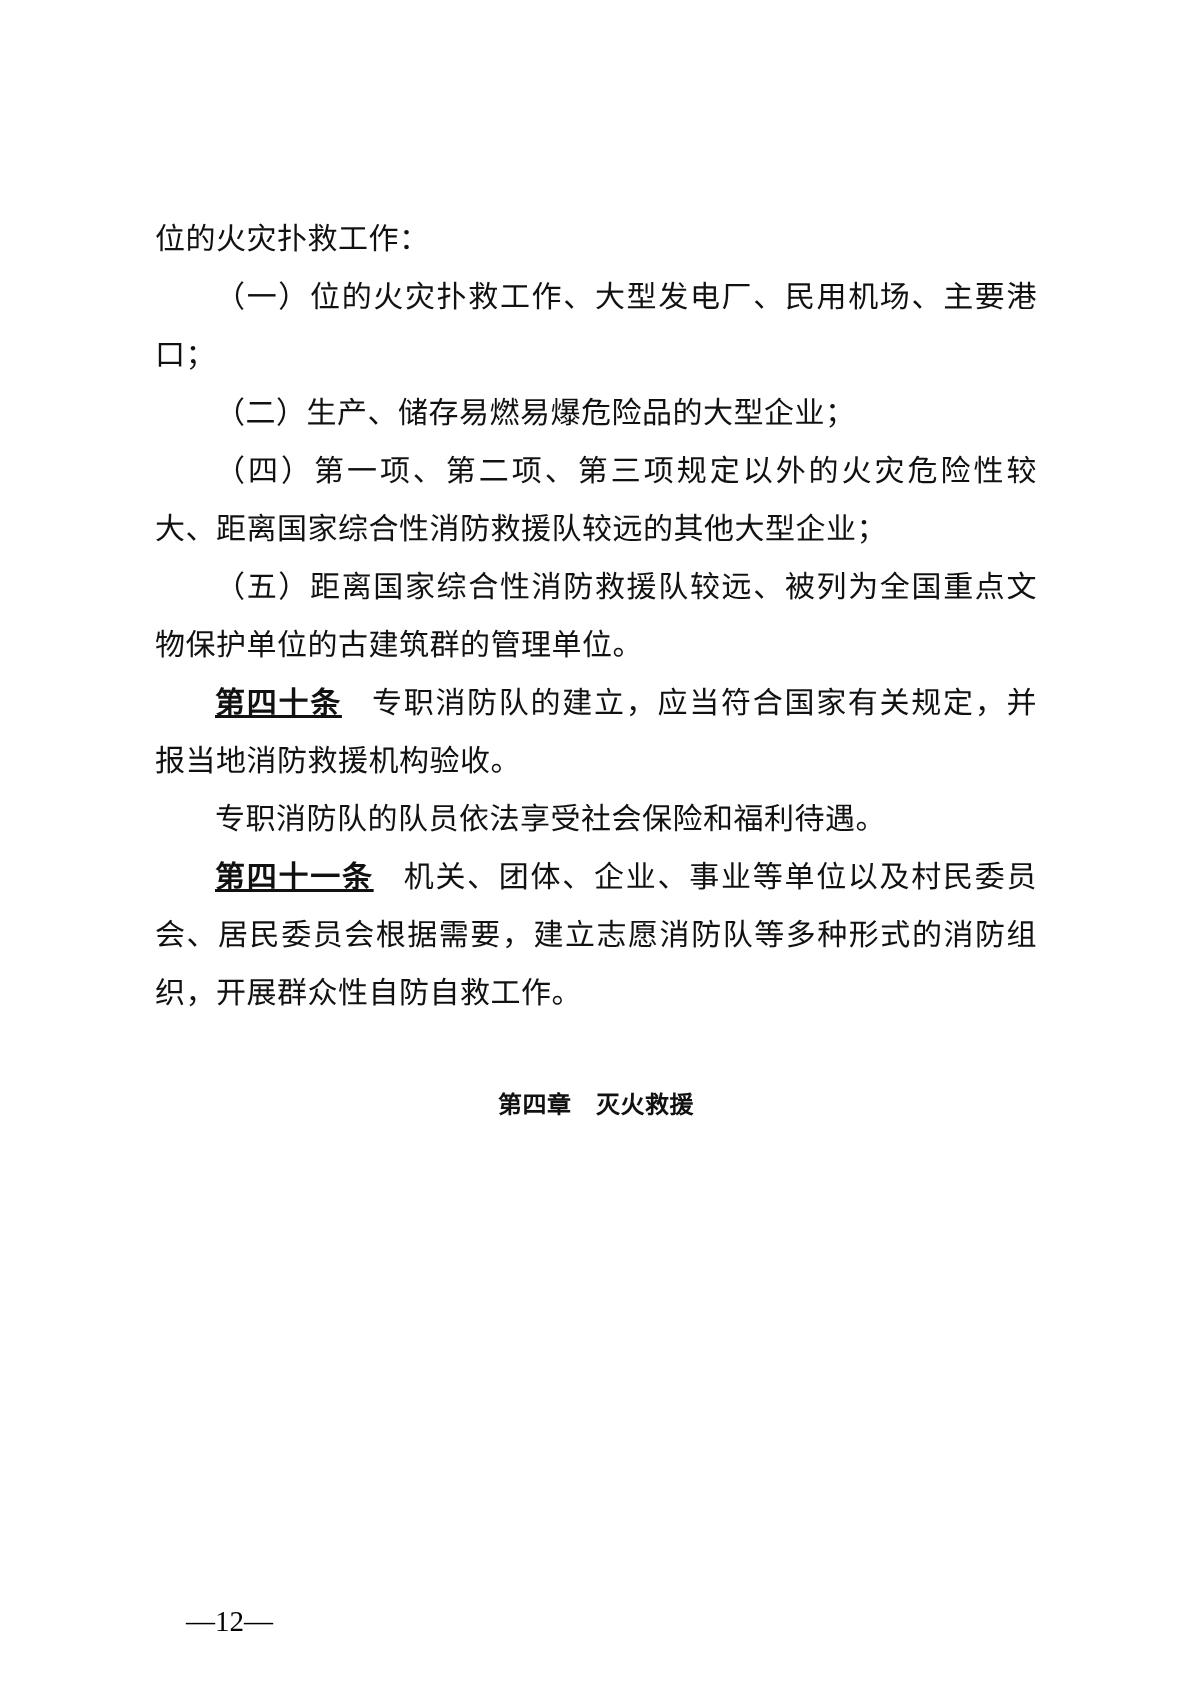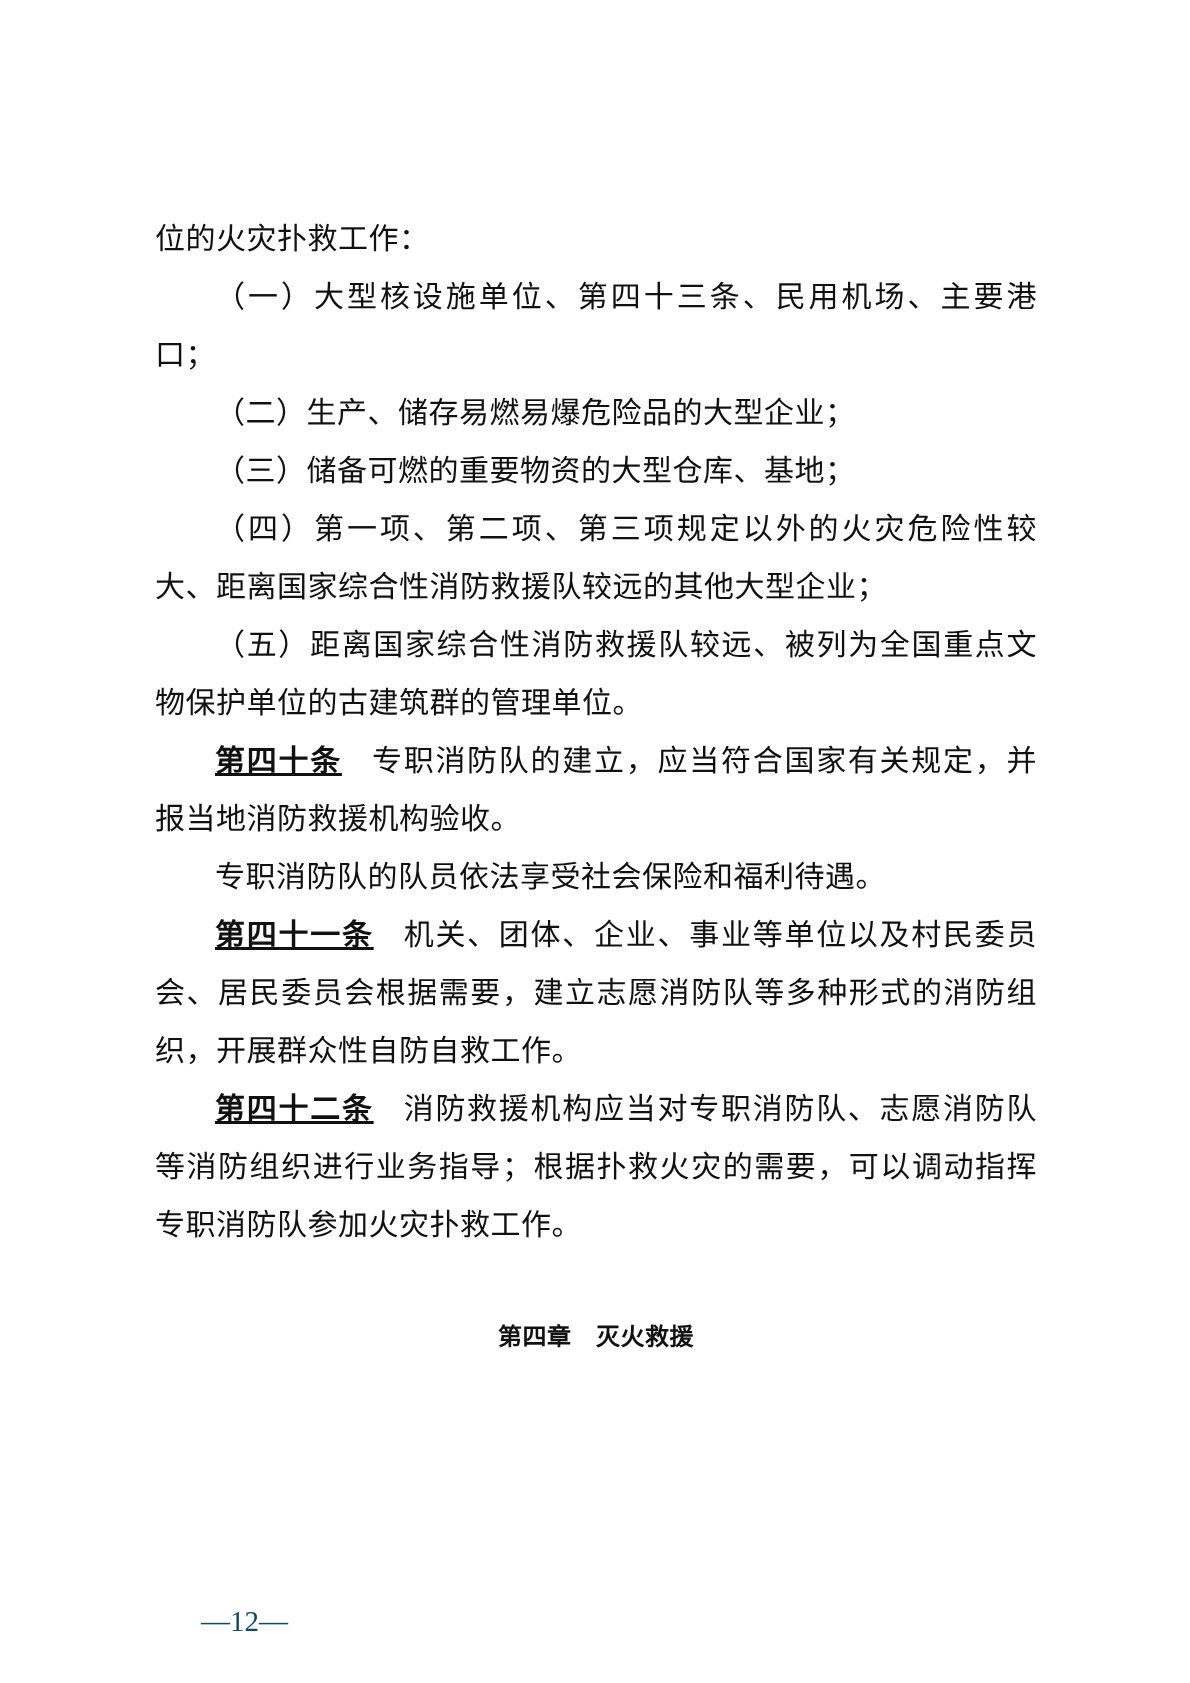--- a/index.html
+++ b/index.html
@@ -49,50 +49,47 @@
     text-align: center;
     text-indent: 0;
   }
   .page-footer {
     position: absolute;
     left: 186px;
     top: 1604px;
     font-family: "Liberation Serif", serif;
     font-size: 29px;
     line-height: 34px;
-    color: #0c4a6e;
-    margin-left: 15px;
+    color: #000000;
   }
 </style>
 </head>
 <body>
 
 <div class="page">
 
   <main class="text-block">
 
     <p class="para continuation">位的火灾扑救工作：</p>
 
-    <p class="para">（一）大型核设施单位、第四十三条、民用机场、主要港口；</p>
+    <p class="para">（一）位的火灾扑救工作、大型发电厂、民用机场、主要港口；</p>
 
     <p class="para">（二）生产、储存易燃易爆危险品的大型企业；</p>
 
-    <p class="para">（三）储备可燃的重要物资的大型仓库、基地；</p>
 
     <p class="para">（四）第一项、第二项、第三项规定以外的火灾危险性较大、距离国家综合性消防救援队较远的其他大型企业；</p>
 
     <p class="para">（五）距离国家综合性消防救援队较远、被列为全国重点文物保护单位的古建筑群的管理单位。</p>
 
     <p class="para"><strong class="art-num">第四十条</strong><span>专职消防队的建立，应当符合国家有关规定，并报当地消防救援机构验收。</span></p>
 
     <p class="para">专职消防队的队员依法享受社会保险和福利待遇。</p>
 
     <p class="para"><strong class="art-num">第四十一条</strong><span>机关、团体、企业、事业等单位以及村民委员会、居民委员会根据需要，建立志愿消防队等多种形式的消防组织，开展群众性自防自救工作。</span></p>
 
-    <p class="para"><strong class="art-num">第四十二条</strong><span>消防救援机构应当对专职消防队、志愿消防队等消防组织进行业务指导；根据扑救火灾的需要，可以调动指挥专职消防队参加火灾扑救工作。</span></p>
 
     <h2 class="chapter">第四章　灭火救援</h2>
 
 
   </main>
 
   <footer class="page-footer">
     <span>—12—</span>
   </footer>
 

